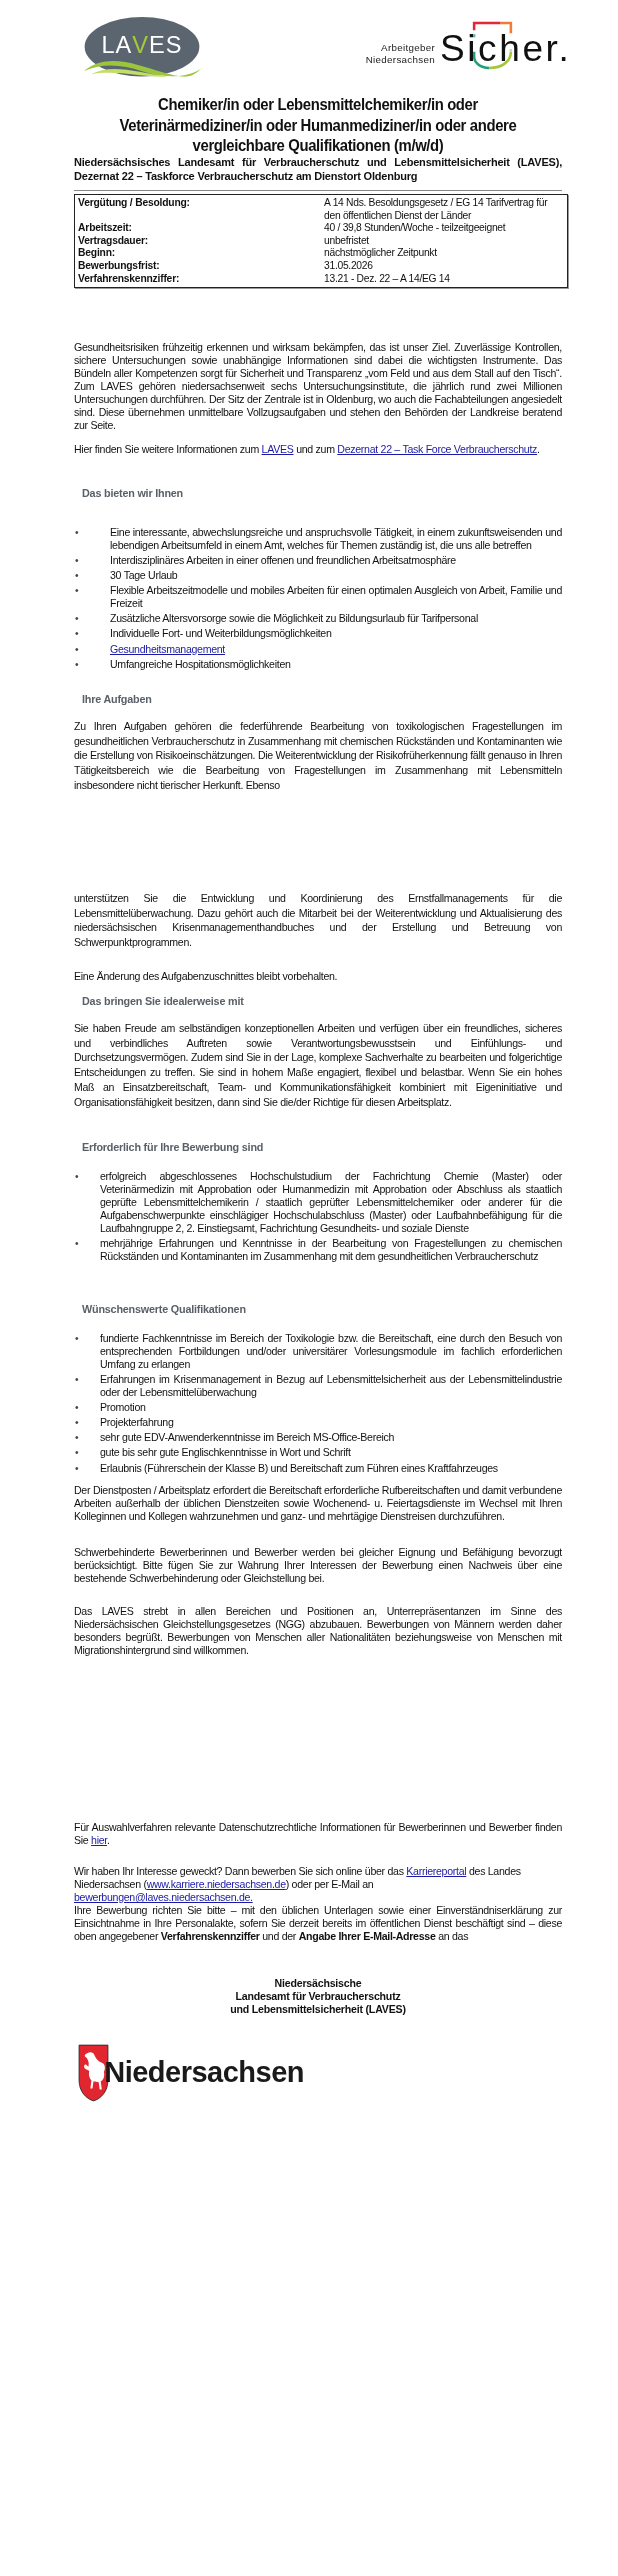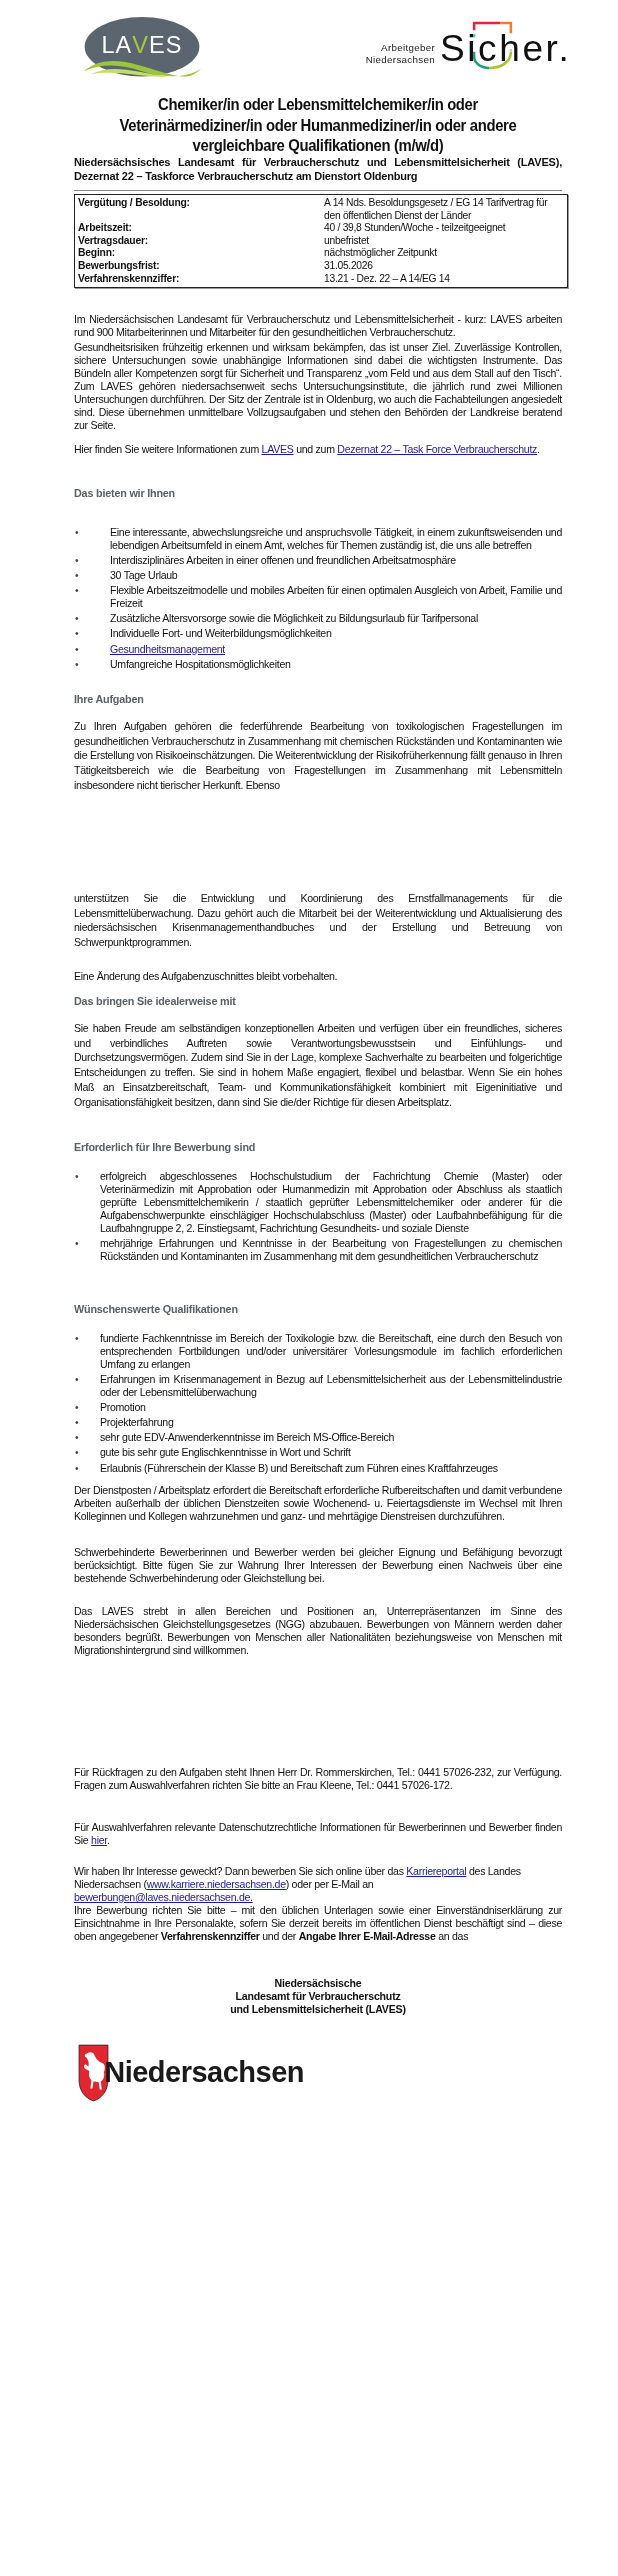--- a/index.html
+++ b/index.html
@@ -24,21 +24,21 @@
 
   .facts { position: absolute; left: 0; top: 194px; width: 486px; border: 1px solid #222;
            box-shadow: 1px 1px 0 #999; padding: 2.1px 3.1px; font-size: 10.3px; line-height: 12.6px; }
   .fact-row { display: flex; }
   .fact-label { width: 246px; font-weight: bold; letter-spacing: -0.2px; }
   .fact-value { width: 232px; letter-spacing: -0.3px; }
 
   .p { position: absolute; left: 0; width: 488px; font-size: 10.6px; line-height: 13px;
        text-align: justify; letter-spacing: -0.3px; }
   .p.tall { line-height: 14.7px; }
-  .h2 { position: absolute; left: 0; font-size: 10.8px; font-weight: bold; color: #5a6068; letter-spacing: -0.2px; }
+  .h2 { position: absolute; left: 8px; font-size: 10.8px; font-weight: bold; color: #5a6068; letter-spacing: -0.2px; }
   a.link { color: #1a1aa6; text-decoration: underline; }
   ul.bl { position: absolute; left: 0; width: 488px; margin: 0; padding: 0; list-style: none;
           font-size: 10.6px; line-height: 13px; letter-spacing: -0.3px; }
   ul.bl li { position: relative; padding-left: 36px; margin-bottom: 2.1px; text-align: justify; }
   ul.bl.narrow li { padding-left: 26px; }
   ul.bl li::before { content: "\2022"; position: absolute; left: 1px; top: 0; color: #444; font-size: 10.3px; }
 
   .footer-org { position: absolute; left: 0; top: 1977px; width: 488px; text-align: center;
                 font-weight: bold; font-size: 10.6px; line-height: 13px; letter-spacing: -0.2px; }
   .nds-logo { position: absolute; left: -8.8px; top: 2042px; width: 268px; height: 61px; }
@@ -100,21 +100,20 @@
     <div class="fact-row">
       <div class="fact-label">Bewerbungsfrist:</div>
       <div class="fact-value">31.05.2026</div>
     </div>
     <div class="fact-row">
       <div class="fact-label">Verfahrenskennziffer:</div>
       <div class="fact-value">13.21 - Dez. 22 – A 14/EG 14</div>
     </div>
   </div>
 
-  <div class="p" style="top:313px;">Im Niedersächsischen Landesamt für Verbraucherschutz und Lebensmittelsicherheit - kurz: LAVES arbeiten rund 900 Mitarbeiterinnen und Mitarbeiter für den gesundheitlichen Verbraucherschutz.</div>
   <div class="p" style="top:341px;">Gesundheitsrisiken frühzeitig erkennen und wirksam bekämpfen, das ist unser Ziel. Zuverlässige Kontrollen, sichere Untersuchungen sowie unabhängige Informationen sind dabei die wichtigsten Instrumente. Das Bündeln aller Kompetenzen sorgt für Sicherheit und Transparenz „vom Feld und aus dem Stall auf den Tisch“. Zum LAVES gehören niedersachsenweit sechs Untersuchungsinstitute, die jährlich rund zwei Millionen Untersuchungen durchführen. Der Sitz der Zentrale ist in Oldenburg, wo auch die Fachabteilungen angesiedelt sind. Diese übernehmen unmittelbare Vollzugsaufgaben und stehen den Behörden der Landkreise beratend zur Seite.</div>
   <div class="p" style="top:443px;">
     <span>Hier finden Sie weitere Informationen zum </span><a class="link" href="#">LAVES</a><span> und zum </span><a class="link" href="#">Dezernat 22 – Task Force Verbraucherschutz</a><span>.</span>
   </div>
 
   <div class="h2" style="top:487px;">Das bieten wir Ihnen</div>
   <ul class="bl" style="top:526px;">
     <li>Eine interessante, abwechslungsreiche und anspruchsvolle Tätigkeit, in einem zukunftsweisenden und lebendigen Arbeitsumfeld in einem Amt, welches für Themen zuständig ist, die uns alle betreffen</li>
     <li>Interdisziplinäres Arbeiten in einer offenen und freundlichen Arbeitsatmosphäre</li>
     <li>30 Tage Urlaub</li>
@@ -147,21 +146,20 @@
     <li>Projekterfahrung</li>
     <li>sehr gute EDV-Anwenderkenntnisse im Bereich MS-Office-Bereich</li>
     <li>gute bis sehr gute Englischkenntnisse in Wort und Schrift</li>
     <li>Erlaubnis (Führerschein der Klasse B) und Bereitschaft zum Führen eines Kraftfahrzeuges</li>
   </ul>
 
   <div class="p" style="top:1484px;">Der Dienstposten / Arbeitsplatz erfordert die Bereitschaft erforderliche Rufbereitschaften und damit verbundene Arbeiten außerhalb der üblichen Dienstzeiten sowie Wochenend- u. Feiertagsdienste im Wechsel mit Ihren Kolleginnen und Kollegen wahrzunehmen und ganz- und mehrtägige Dienstreisen durchzuführen.</div>
   <div class="p" style="top:1546px;">Schwerbehinderte Bewerberinnen und Bewerber werden bei gleicher Eignung und Befähigung bevorzugt berücksichtigt. Bitte fügen Sie zur Wahrung Ihrer Interessen der Bewerbung einen Nachweis über eine bestehende Schwerbehinderung oder Gleichstellung bei.</div>
   <div class="p" style="top:1605px;">Das LAVES strebt in allen Bereichen und Positionen an, Unterrepräsentanzen im Sinne des Niedersächsischen Gleichstellungsgesetzes (NGG) abzubauen. Bewerbungen von Männern werden daher besonders begrüßt. Bewerbungen von Menschen aller Nationalitäten beziehungsweise von Menschen mit Migrationshintergrund sind willkommen.</div>
 
-  <div class="p" style="top:1766px;">Für Rückfragen zu den Aufgaben steht Ihnen Herr Dr. Rommerskirchen, Tel.: 0441 57026-232, zur Verfügung. Fragen zum Auswahlverfahren richten Sie bitte an Frau Kleene, Tel.: 0441 57026-172.</div>
   <div class="p" style="top:1821px;">
     <span>Für Auswahlverfahren relevante Datenschutzrechtliche Informationen für Bewerberinnen und Bewerber finden Sie </span><a class="link" href="#">hier</a><span>.</span>
   </div>
   <div class="p" style="top:1865px; text-align:left;">
     <span>Wir haben Ihr Interesse geweckt? Dann bewerben Sie sich online über das </span><a class="link" href="#">Karriereportal</a><span> des Landes Niedersachsen (</span><a class="link" href="#">www.karriere.niedersachsen.de</a><span>) oder per E-Mail an </span><br><a class="link" href="#">bewerbungen@laves.niedersachsen.de.</a>
   </div>
   <div class="p" style="top:1904px;">
     <span>Ihre Bewerbung richten Sie bitte – mit den üblichen Unterlagen sowie einer Einverständniserklärung zur Einsichtnahme in Ihre Personalakte, sofern Sie derzeit bereits im öffentlichen Dienst beschäftigt sind – diese oben angegebener </span><b>Verfahrenskennziffer</b><span> und der </span><b>Angabe Ihrer E-Mail-Adresse</b><span> an das</span>
   </div>
 

